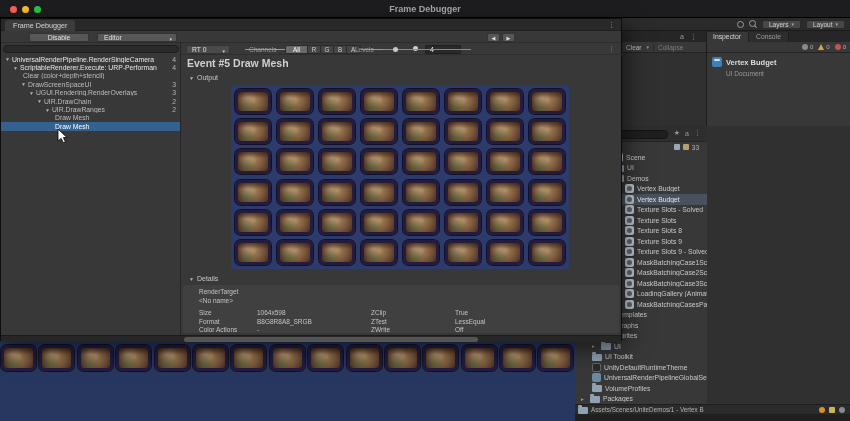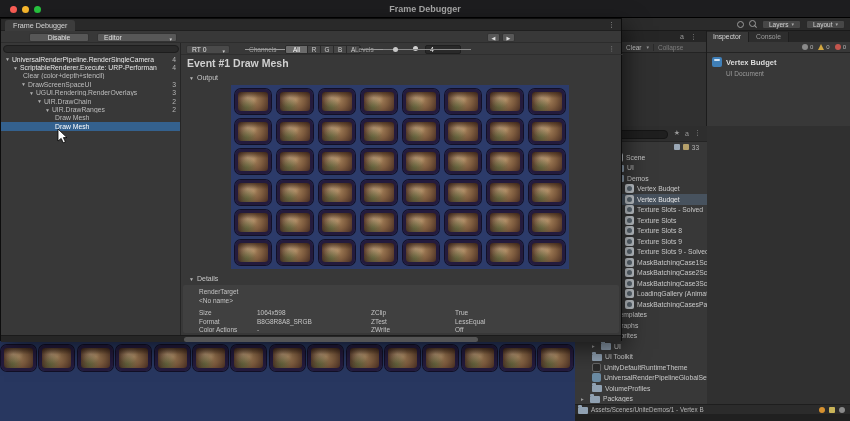--- a/index.html
+++ b/index.html
@@ -431,21 +431,21 @@
             <div class="ch-btn">G</div>
             <div class="ch-btn">B</div>
             <div class="ch-btn">A</div>
           </div>
         <span class="ev-lbl" style="left:174px;">Levels</span>
         <div class="lvl-track"></div>
         <div class="lvl-thumb"></div>
         <span class="ev-more">⋮</span>
       </div>
 
-      <div class="ev-title">Event #1 Draw Mesh</div>
+      <div class="ev-title">Event #5 Draw Mesh</div>
 
       <div class="foldout" style="top:31px;">
         <span class="fold-arrow">▼</span>
         <span>Output</span>
       </div>
 
       <div class="preview" id="preview-grid">
           <div class="sprite p-sprite"></div>
           <div class="sprite p-sprite"></div>
           <div class="sprite p-sprite"></div>

